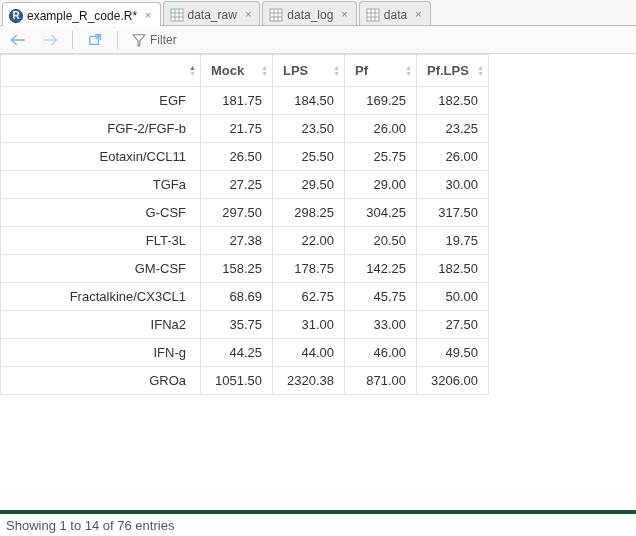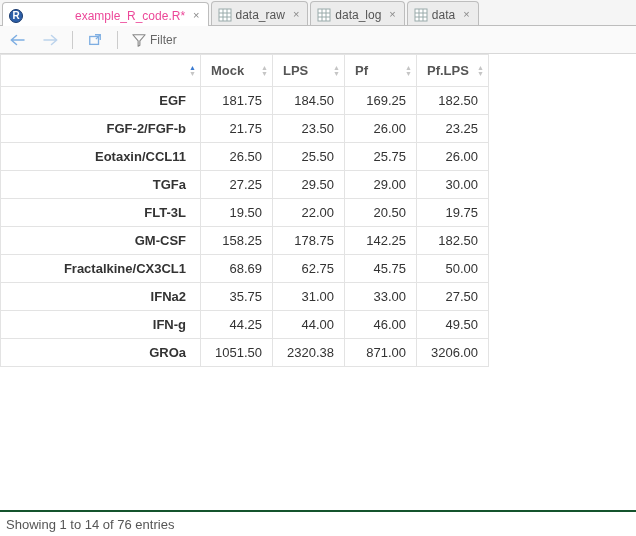--- a/index.html
+++ b/index.html
@@ -35,21 +35,21 @@
       border-radius: 4px 4px 0 0;
       background: #ececec;
       color: #555;
       cursor: pointer;
     }
     .tab.active {
       background: #fff;
       position: relative;
       top: 1px;
     }
-    .tab.file-r .tab-label { color: #ec4899; margin-left: 48px; }
+    .tab.file-r .tab-label { color: #0f172a; }
     .r-icon {
       width: 14px; height: 14px; border-radius: 50%;
       background: #2d5fa8; color: #fff; font-weight: bold; font-size: 10px;
       display:flex;align-items:center;justify-content:center;
       border: 1px solid #1a3a6d;
     }
     .grid-icon {
       width: 14px; height: 14px;
       display: inline-block;
     }
@@ -125,36 +125,36 @@
       transform: translateY(-50%);
       display:flex;flex-direction:column;gap:0;
       font-size: 7px; line-height: 6px; color: #c5c5c5;
     }
     th.rowhead-col .sort-arrows {
       color: #c5c5c5;
     }
     th.rowhead-col .sort-arrows .up { color: #3b7bd1; }
     td.row-label {
       text-align: right;
-      font-weight: bold;
+      font-weight: normal;
       color: #333;
       padding-right: 14px;
     }
 
     
     .status-bar {
       position: absolute;
       left: 0; right: 0; bottom: 0;
       height: 26px;
       padding: 0 6px;
       display:flex;align-items:center;
       font-size: 13px;
       color: #555;
       background: #fff;
-      border-top: 2px solid #14532d;
+      border-top: 4px solid #14532d;
     }
   </style>
 </head>
 <body>
 
 <div class="tab-bar" id="tab-bar">
     <div class="tab active file-r">
       <span class="r-icon">R</span>
       <span class="tab-label">example_R_code.R*</span>
       <span class="close-x">×</span>
@@ -277,22 +277,29 @@
           <td>26.00</td>
         </tr>
         <tr>
           <td class="row-label">TGFa</td>
           <td>27.25</td>
           <td>29.50</td>
           <td>29.00</td>
           <td>30.00</td>
         </tr>
         <tr>
+          <td class="row-label">G-CSF</td>
+          <td>297.50</td>
+          <td>298.25</td>
+          <td>304.25</td>
+          <td>317.50</td>
+        </tr>
+        <tr>
           <td class="row-label">FLT-3L</td>
-          <td>19.50</td>
+          <td>27.38</td>
           <td>22.00</td>
           <td>20.50</td>
           <td>19.75</td>
         </tr>
         <tr>
           <td class="row-label">GM-CSF</td>
           <td>158.25</td>
           <td>178.75</td>
           <td>142.25</td>
           <td>182.50</td>

